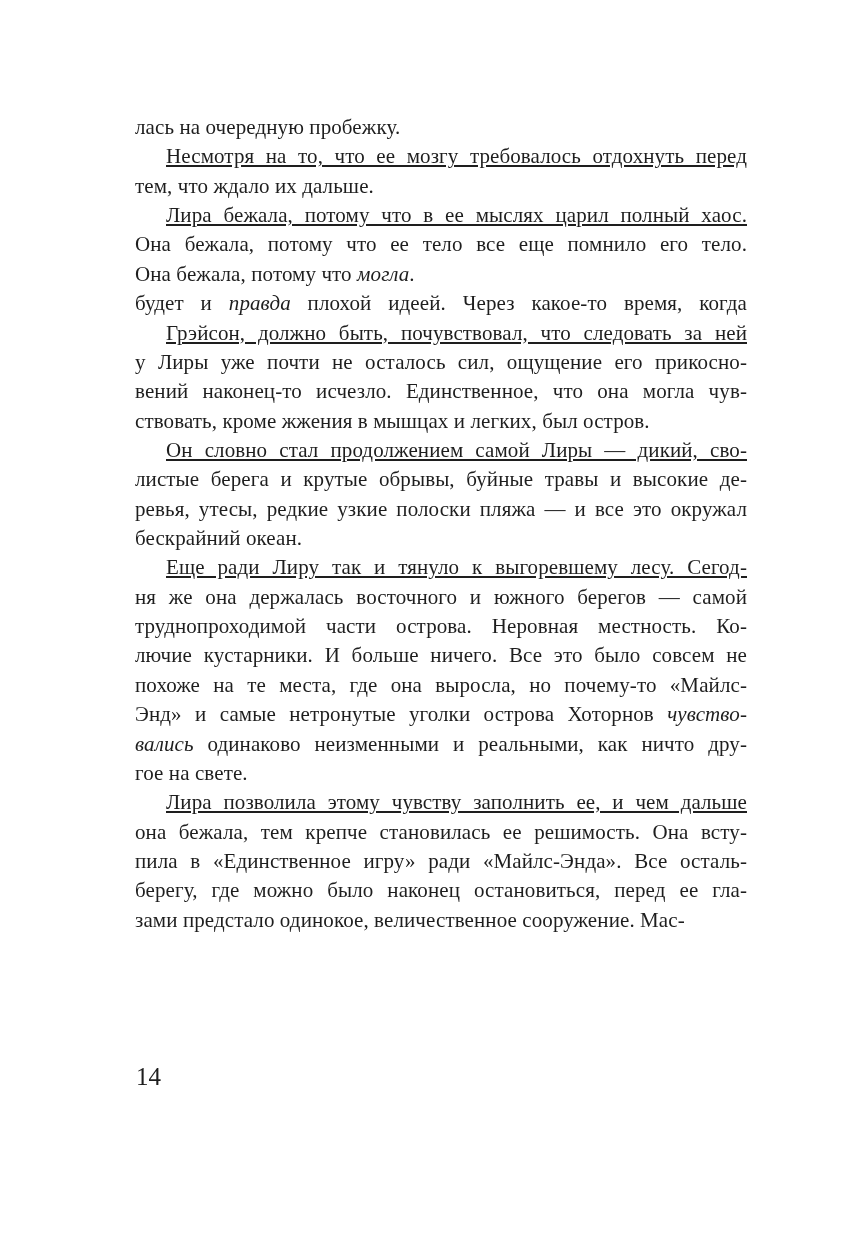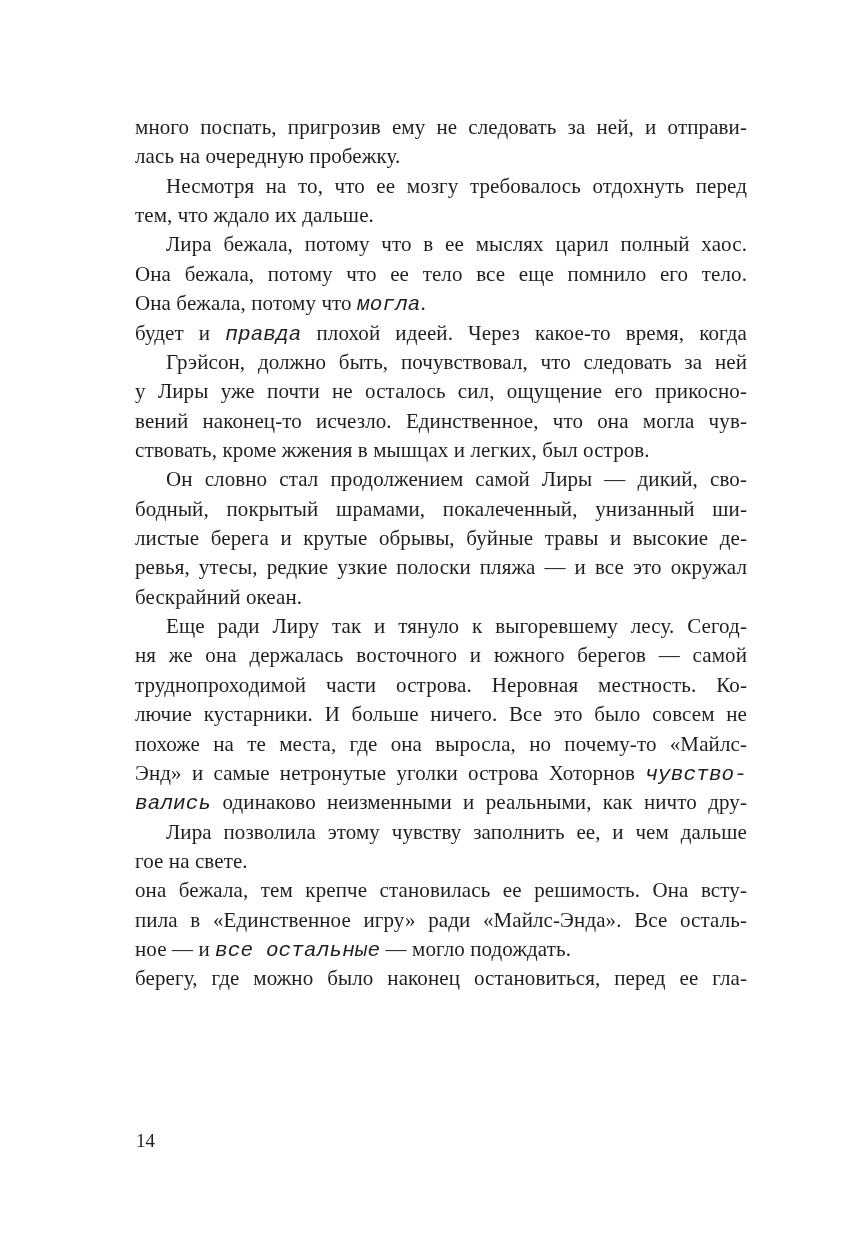--- a/index.html
+++ b/index.html
@@ -33,63 +33,61 @@
     text-align: justify;
     text-align-last: justify;
     white-space: normal;
     letter-spacing: 0.1px;
   }
   .line.last {
     text-align-last: left;
   }
   .line.indent {
     text-indent: 31px;
+    text-decoration: underline;
   }
   .italic {
     font-style: italic;
-    font-family: Liberation Mono, monospace;
   }
   .page-number {
     position: absolute;
     left: 136px;
-    top: 1128px;
-    font-size: 19px;
+    top: 1064px;
+    font-size: 25px;
     line-height: 26px;
   }
 </style>
 </head>
 <body>
 
 <div class="book-page">
   <div class="page-text">
-      <div class="line"><span>много поспать, пригрозив ему не следовать за ней, и отправи-</span></div>
       <div class="line last"><span>лась на очередную пробежку.</span></div>
       <div class="line indent"><span>Несмотря на то, что ее мозгу требовалось отдохнуть перед</span></div>
       <div class="line last"><span>тем, что ждало их дальше.</span></div>
       <div class="line indent"><span>Лира бежала, потому что в ее мыслях царил полный хаос.</span></div>
       <div class="line"><span>Она бежала, потому что ее тело все еще помнило его тело.</span></div>
       <div class="line last"><span>Она бежала, потому что </span><span class="italic">могла</span><span>.</span></div>
       <div class="line"><span>будет и </span><span class="italic">правда</span><span> плохой идеей. Через какое-то время, когда</span></div>
       <div class="line indent"><span>Грэйсон, должно быть, почувствовал, что следовать за ней</span></div>
       <div class="line"><span>у Лиры уже почти не осталось сил, ощущение его прикосно-</span></div>
       <div class="line"><span>вений наконец-то исчезло. Единственное, что она могла чув-</span></div>
       <div class="line last"><span>ствовать, кроме жжения в мышцах и легких, был остров.</span></div>
       <div class="line indent"><span>Он словно стал продолжением самой Лиры — дикий, сво-</span></div>
-      <div class="line"><span>бодный, покрытый шрамами, покалеченный, унизанный ши-</span></div>
       <div class="line"><span>листые берега и крутые обрывы, буйные травы и высокие де-</span></div>
       <div class="line"><span>ревья, утесы, редкие узкие полоски пляжа — и все это окружал</span></div>
       <div class="line last"><span>бескрайний океан.</span></div>
       <div class="line indent"><span>Еще ради Лиру так и тянуло к выгоревшему лесу. Сегод-</span></div>
       <div class="line"><span>ня же она держалась восточного и южного берегов — самой</span></div>
       <div class="line"><span>труднопроходимой части острова. Неровная местность. Ко-</span></div>
       <div class="line"><span>лючие кустарники. И больше ничего. Все это было совсем не</span></div>
       <div class="line"><span>похоже на те места, где она выросла, но почему-то «Майлс-</span></div>
       <div class="line"><span>Энд» и самые нетронутые уголки острова Хоторнов </span><span class="italic">чувство-</span></div>
       <div class="line"><span class="italic">вались</span><span> одинаково неизменными и реальными, как ничто дру-</span></div>
+      <div class="line last"><span>гое на свете.</span></div>
       <div class="line indent"><span>Лира позволила этому чувству заполнить ее, и чем дальше</span></div>
-      <div class="line last"><span>гое на свете.</span></div>
       <div class="line"><span>она бежала, тем крепче становилась ее решимость. Она всту-</span></div>
       <div class="line"><span>пила в «Единственное игру» ради «Майлс-Энда». Все осталь-</span></div>
-      <div class="line last"><span>ное — и </span><span class="italic">все остальные</span><span> — могло подождать.</span></div>
       <div class="line"><span>берегу, где можно было наконец остановиться, перед ее гла-</span></div>
+      <div class="line last"><span>зами предстало одинокое, величественное сооружение. Мас-</span></div>
     </div>
   <div class="page-number">14</div>
 </div>
 
 </body></html>

